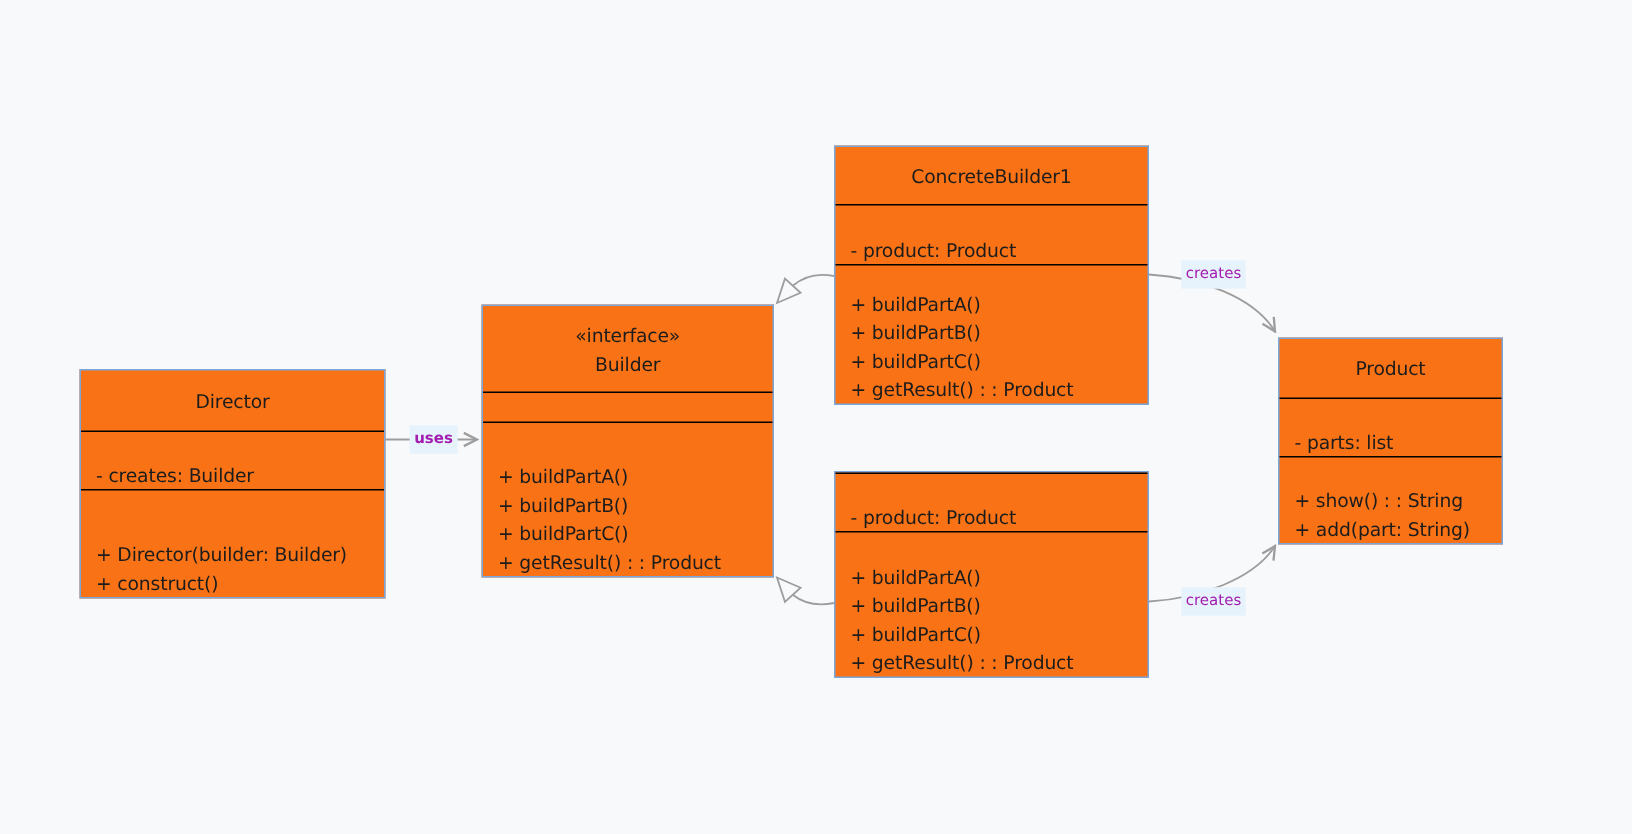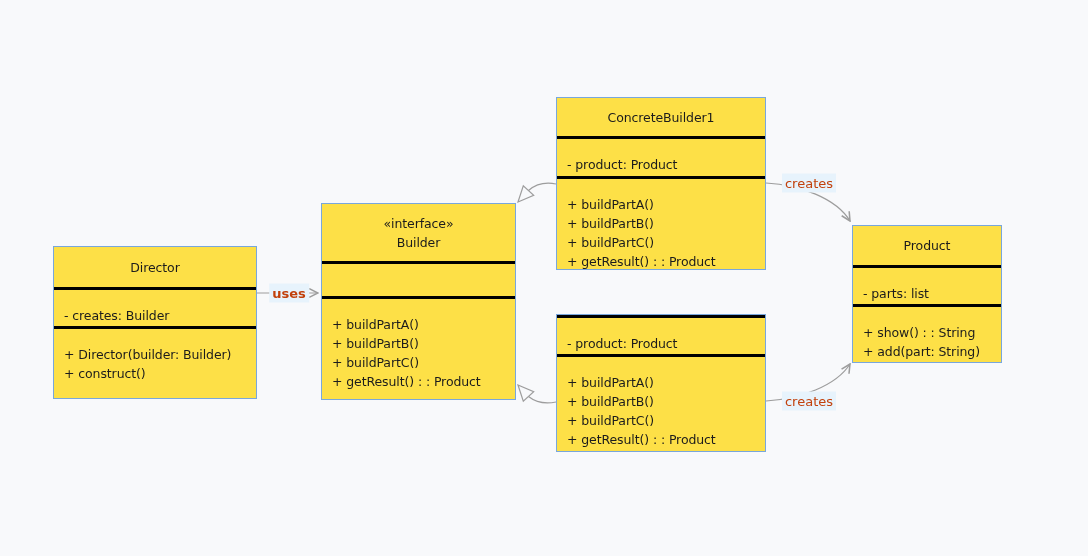--- a/index.html
+++ b/index.html
@@ -16,55 +16,55 @@
     overflow: hidden;
   }
   .edges-layer {
     position: absolute;
     left: 0; top: 0;
     width: 1088px; height: 556px;
     pointer-events: none;
   }
   .uml-class {
     position: absolute;
-    background: #fde047;
+    background: #f97316;
     border: 1px solid #79a7dc;
     box-sizing: border-box;
     color: #1c1c1c;
     font-size: 12.5px;
     letter-spacing: -0.1px;
   }
   .cls-title {
     display: flex;
     flex-direction: column;
     align-items: center;
     justify-content: center;
     text-align: center;
     box-sizing: border-box;
     line-height: 19px;
     white-space: nowrap;
   }
   .cls-attrs, .cls-methods {
     display: flex;
     flex-direction: column;
-    justify-content: flex-start;
+    justify-content: flex-end;
     box-sizing: border-box;
-    border-top: 3px solid #000000;
-    padding: 16px 10px;
+    border-top: 1px solid #000000;
+    padding: 0 10px;
   }
   .member {
     line-height: 19px;
     white-space: nowrap;
   }
   .edge-label {
     position: absolute;
     transform: translate(-50%, -50%);
     background: #e7f3fc;
-    color: #c2410c;
-    font-size: 13px;
+    color: #a21caf;
+    font-size: 10px;
     line-height: 15px;
     padding: 2px 3px;
     white-space: nowrap;
   }
 </style>
 </head>
 <body>
 
 <div class="canvas">
 

